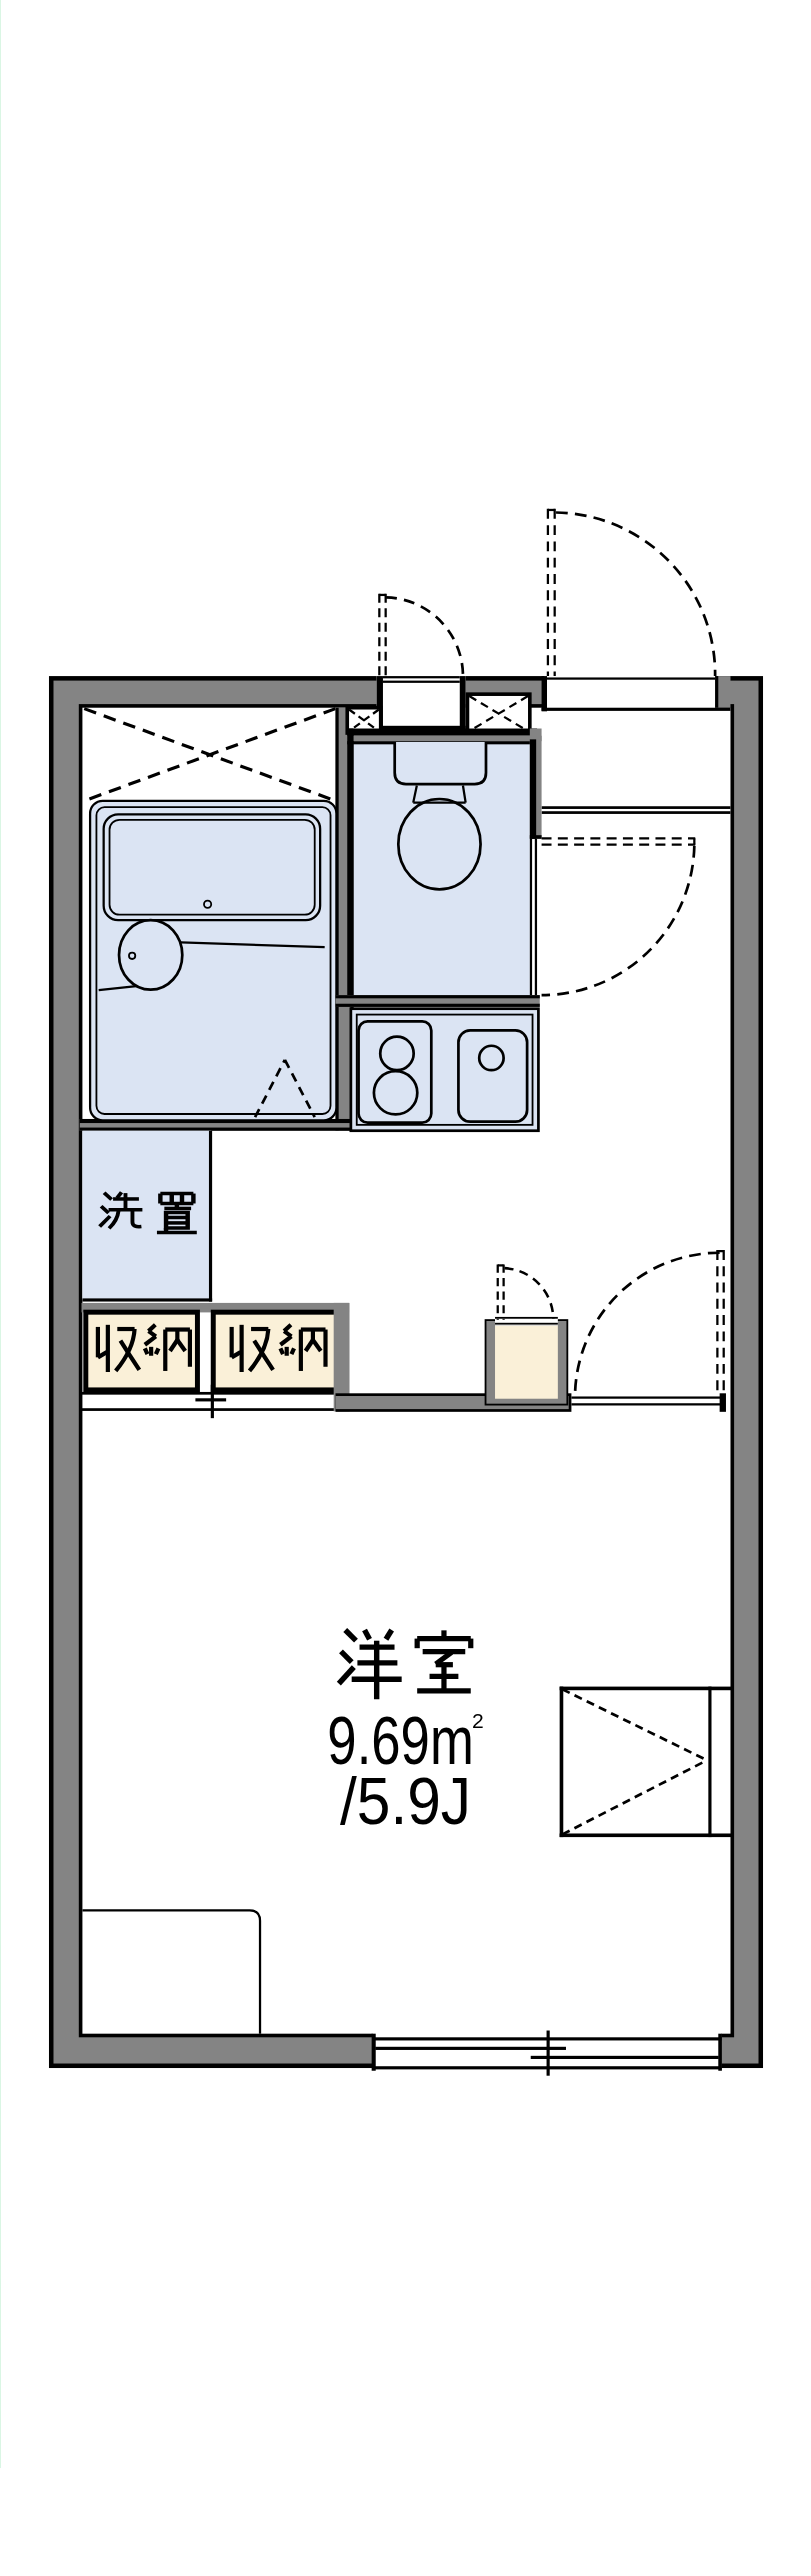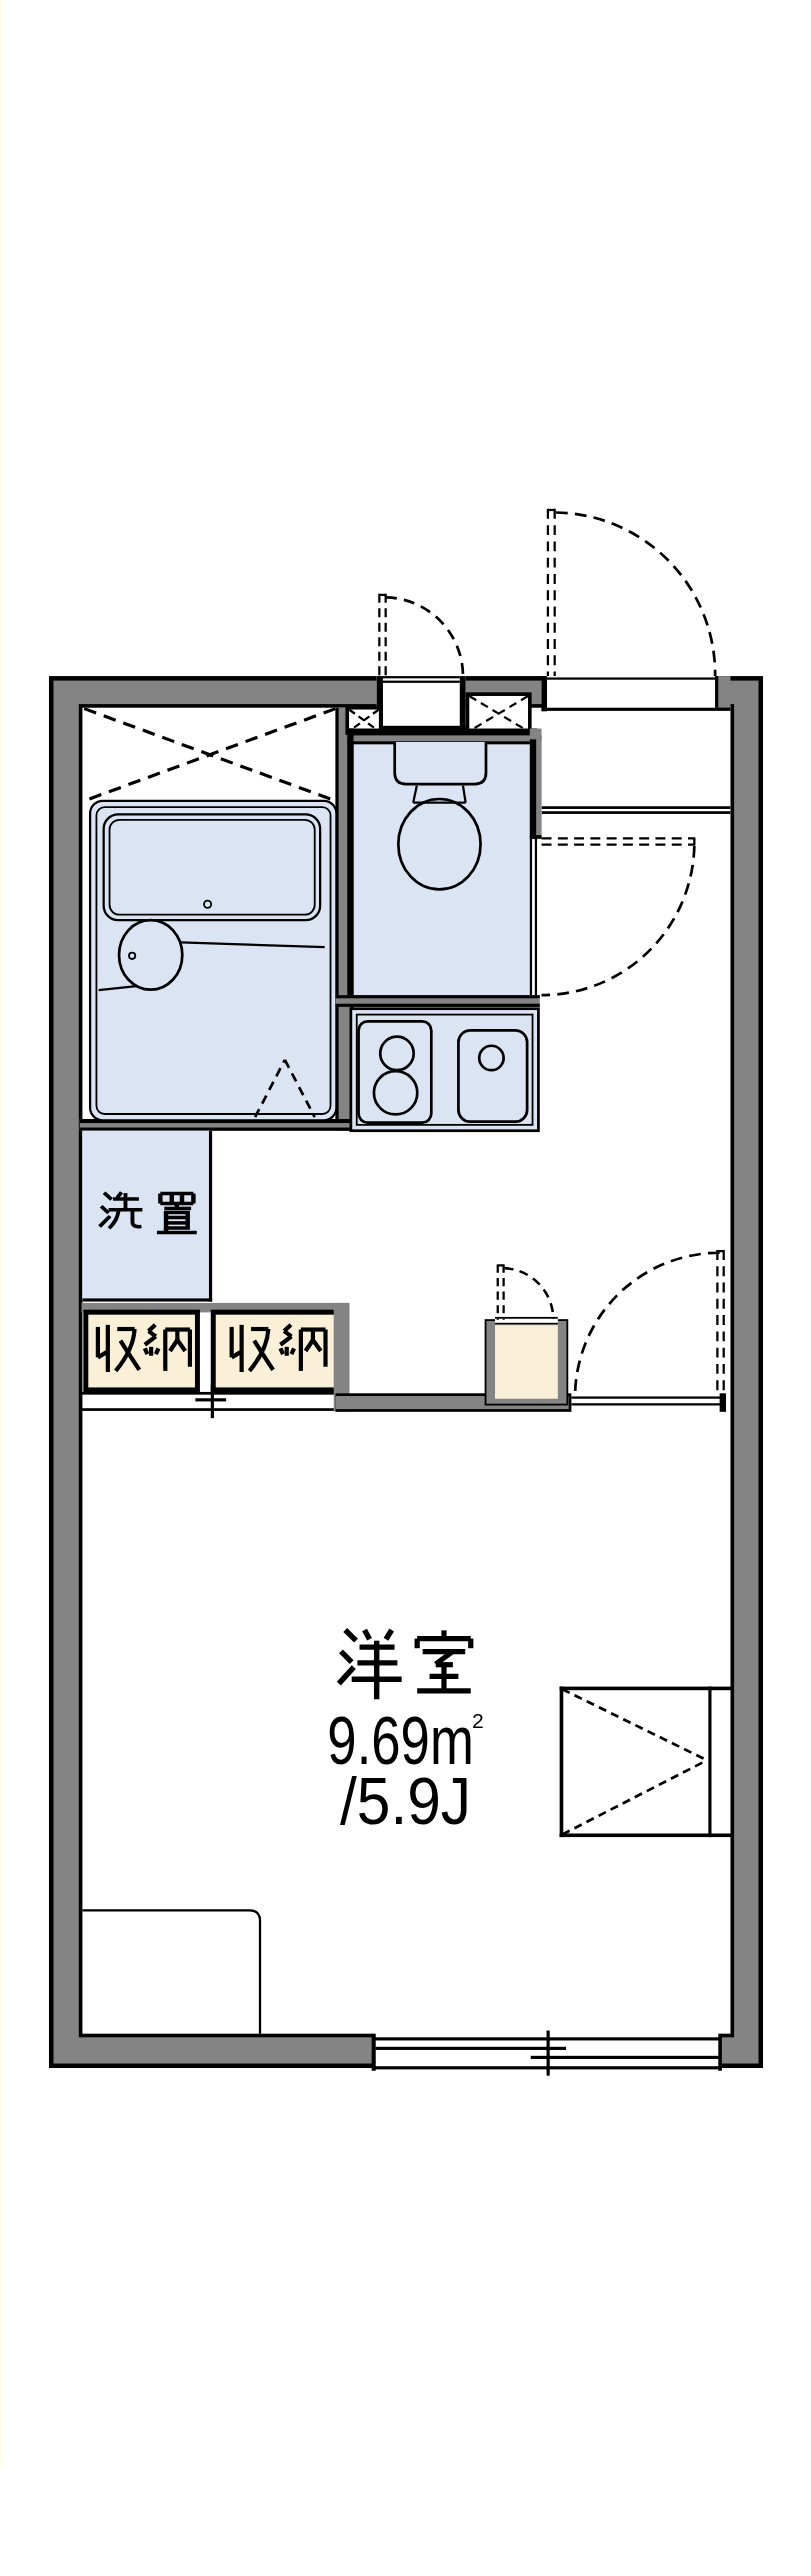--- a/index.html
+++ b/index.html
@@ -1,16 +1,16 @@
 <!DOCTYPE html>
 <html style="font-size:14.5px"><head>
 <meta charset="utf-8">
 <style>
 html,body{margin:0;padding:0;background:#fff;}
-#page{position:relative;width:812px;height:2468px;background:#fde047;overflow:hidden;
+#page{position:relative;width:812px;height:2468px;background:#22c55e;overflow:hidden;
 font-family:"Liberation Sans", sans-serif;}
 svg{position:absolute;left:0;top:0;}
 </style>
 </head>
 <body>
 <div id="page">
 <svg width="812" height="2576" viewBox="0 0 898 2850">
 
 <rect x="0" y="0" width="898" height="2850" fill="#ffffff"></rect>
 

